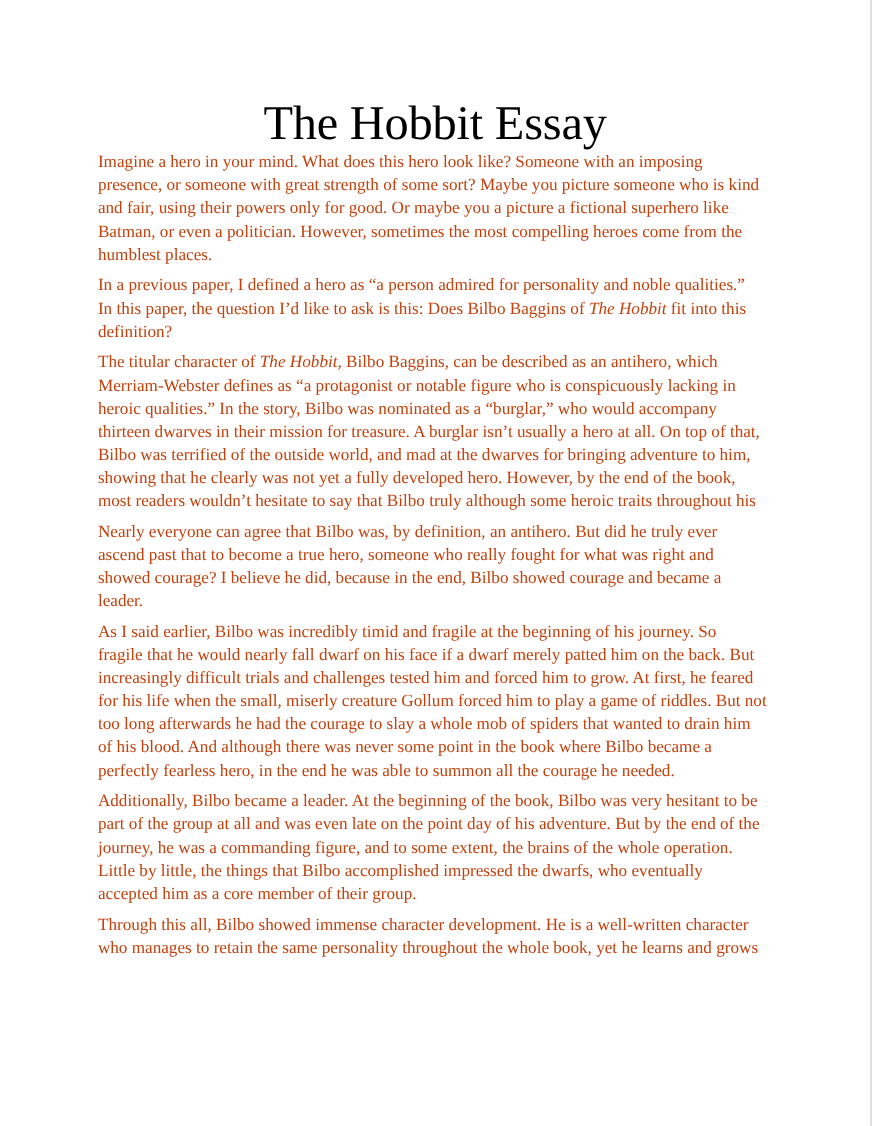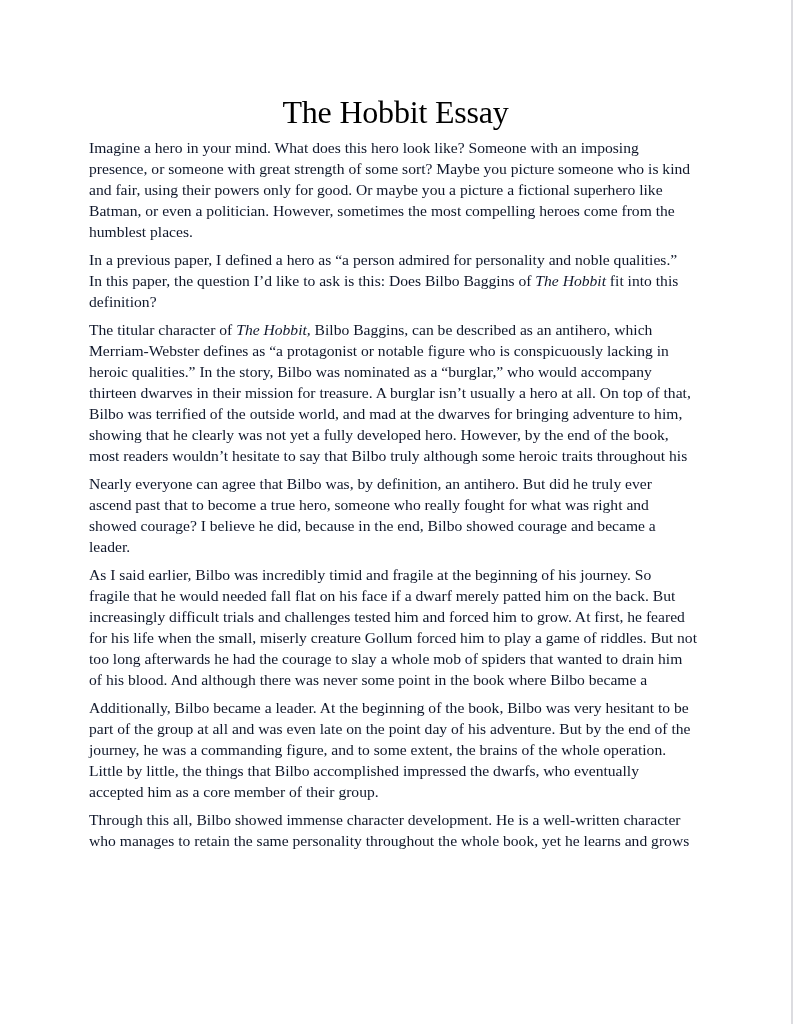--- a/index.html
+++ b/index.html
@@ -22,36 +22,36 @@
       background: #ffffff;
       border-right: 2px solid #dcdce0;
     }
     .title {
       position: absolute;
       left: 0;
       width: 791px;
       top: 90px;
       text-align: center;
       font-family: "Liberation Serif", "DejaVu Serif", serif;
-      font-size: 32px;
+      font-size: 44px;
       line-height: 44px;
       color: #000000;
       margin: 0;
       font-weight: normal;
       letter-spacing: -0.2px;
     }
     .body-text {
       position: absolute;
       left: 89px;
       top: 137px;
       width: 622px;
       font-family: "Liberation Serif", "DejaVu Serif", serif;
       font-size: 15.6px;
       line-height: 21px;
-      color: #0f172a;
+      color: #c2410c;
     }
     .body-text p {
       margin: 0 0 7px 0;
       padding: 0;
     }
     .body-text p .line {
       display: block;
       white-space: nowrap;
     }
     em {
@@ -92,25 +92,26 @@
 
     <p>
       <span class="line">Nearly everyone can agree that Bilbo was, by definition, an antihero. But did he truly ever</span>
       <span class="line">ascend past that to become a true hero, someone who really fought for what was right and</span>
       <span class="line">showed courage? I believe he did, because in the end, Bilbo showed courage and became a</span>
       <span class="line">leader.</span>
     </p>
 
     <p>
       <span class="line">As I said earlier, Bilbo was incredibly timid and fragile at the beginning of his journey. So</span>
-      <span class="line">fragile that he would needed fall flat on his face if a dwarf merely patted him on the back. But</span>
+      <span class="line">fragile that he would nearly fall dwarf on his face if a dwarf merely patted him on the back. But</span>
       <span class="line">increasingly difficult trials and challenges tested him and forced him to grow. At first, he feared</span>
       <span class="line">for his life when the small, miserly creature Gollum forced him to play a game of riddles. But not</span>
       <span class="line">too long afterwards he had the courage to slay a whole mob of spiders that wanted to drain him</span>
       <span class="line">of his blood. And although there was never some point in the book where Bilbo became a</span>
+      <span class="line">perfectly fearless hero, in the end he was able to summon all the courage he needed.</span>
     </p>
 
     <p>
       <span class="line">Additionally, Bilbo became a leader. At the beginning of the book, Bilbo was very hesitant to be</span>
       <span class="line">part of the group at all and was even late on the point day of his adventure. But by the end of the</span>
       <span class="line">journey, he was a commanding figure, and to some extent, the brains of the whole operation.</span>
       <span class="line">Little by little, the things that Bilbo accomplished impressed the dwarfs, who eventually</span>
       <span class="line">accepted him as a core member of their group.</span>
     </p>
 

